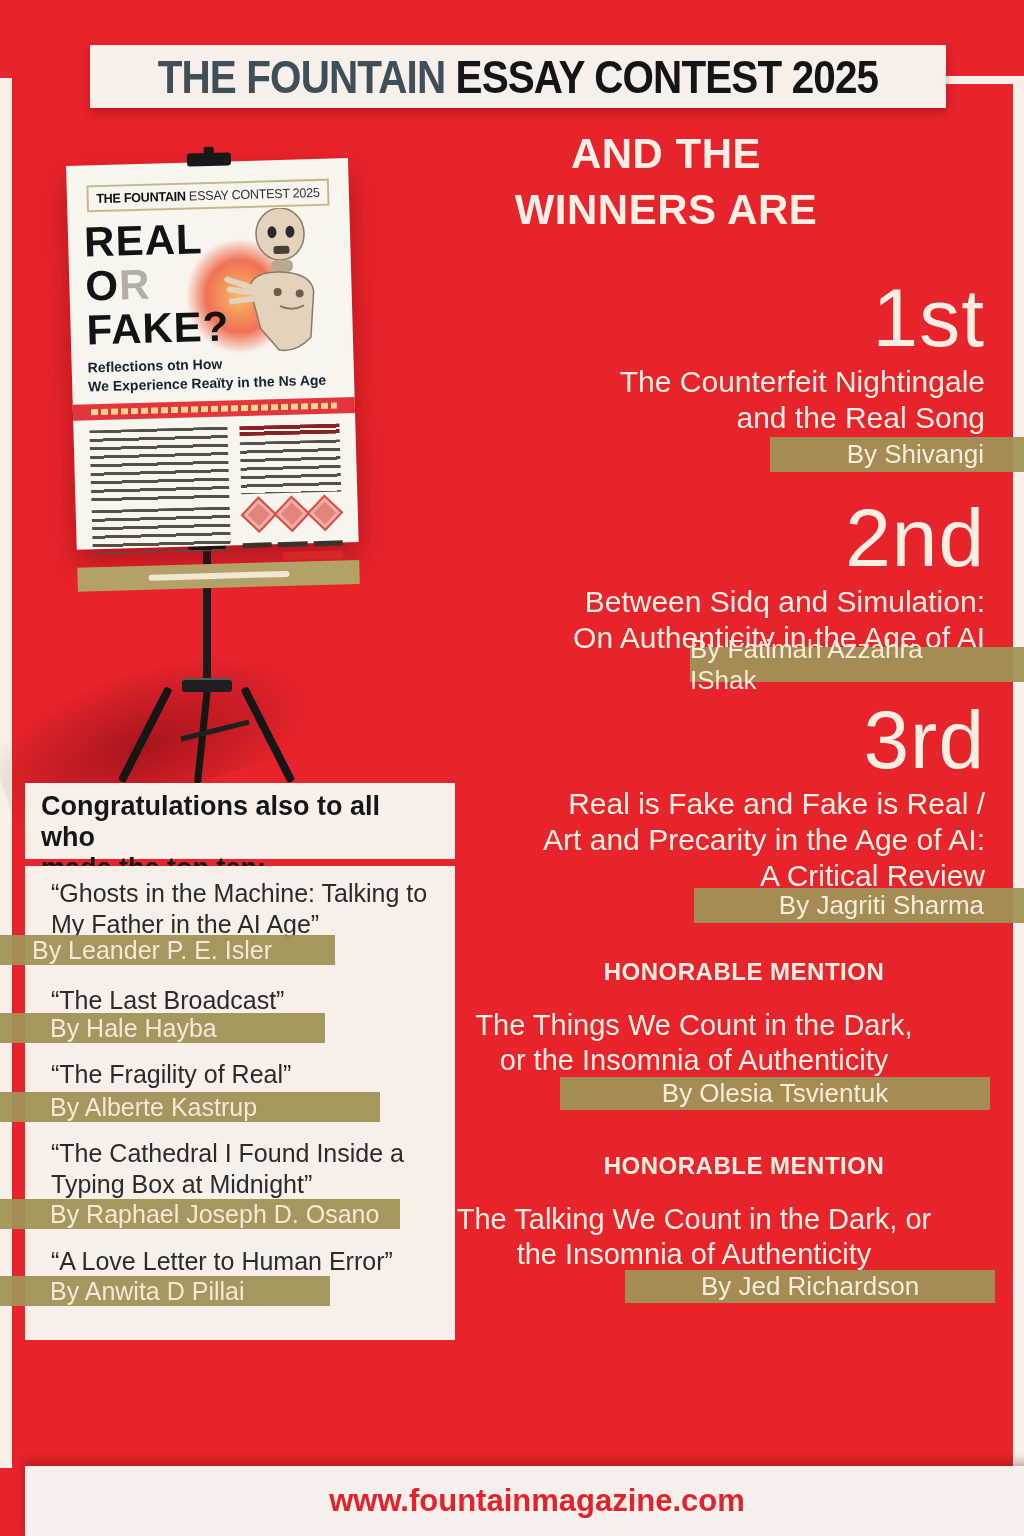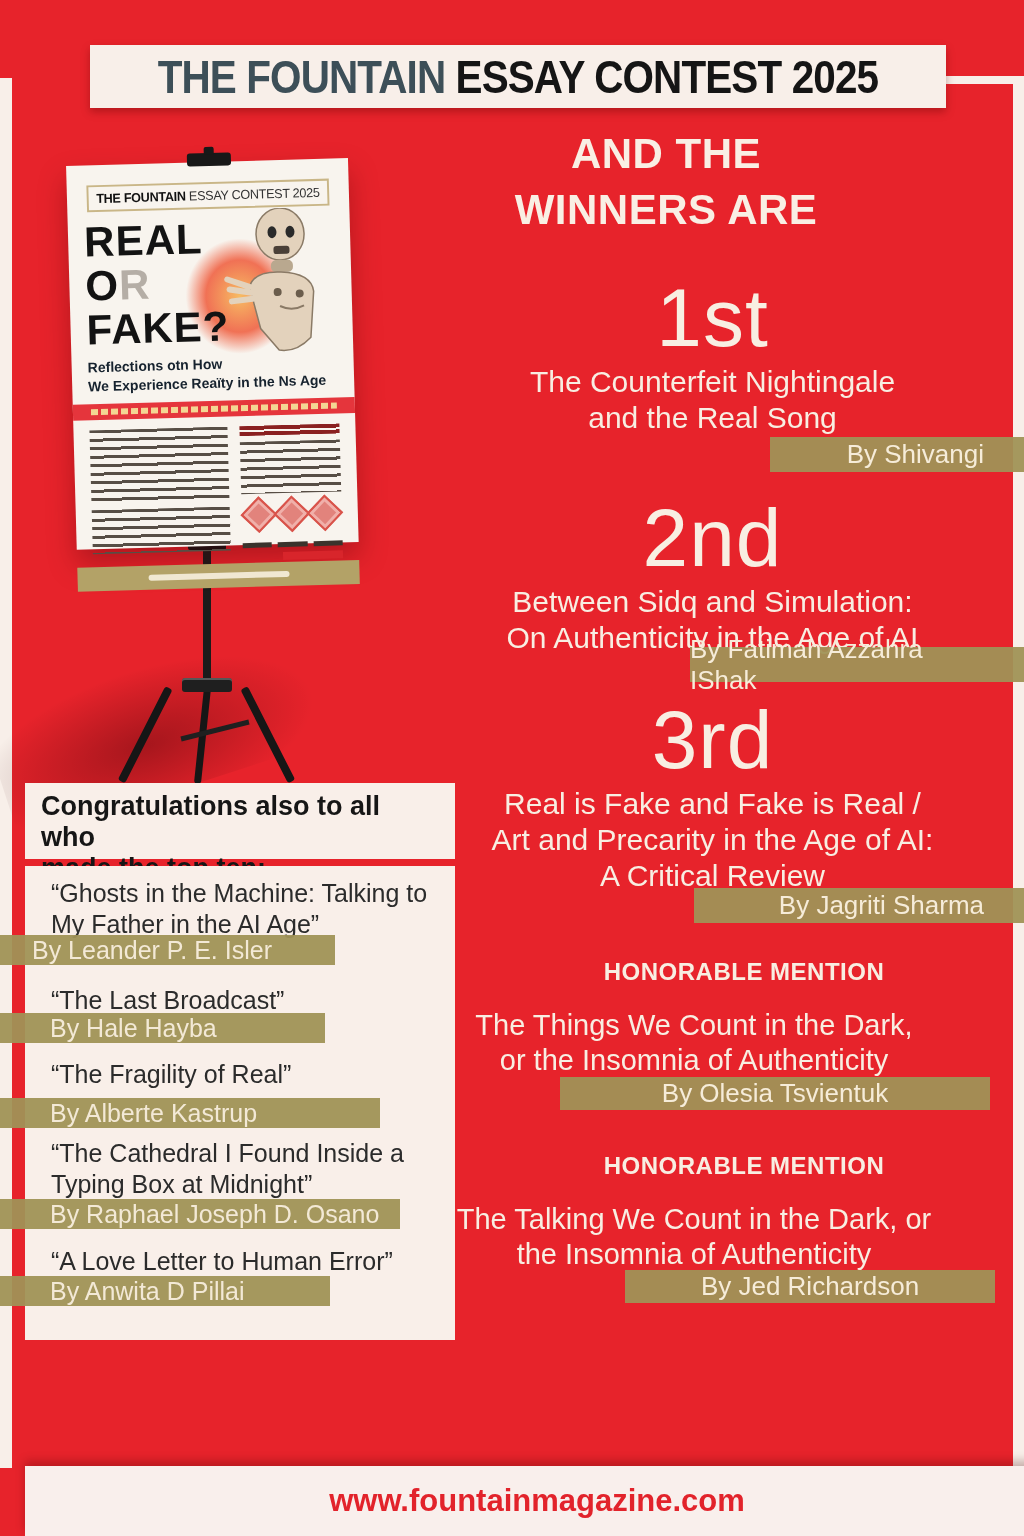--- a/index.html
+++ b/index.html
@@ -24,21 +24,21 @@
   .banner-brand{color:#3d4f58;margin-right:12px;}
   .banner-rest{color:#151515;}
 
   
   .headline{
     position:absolute;left:420px;top:126px;width:492px;text-align:center;
     color:#f9efe4;font-weight:700;font-size:42px;line-height:56px;letter-spacing:.5px;z-index:2;
   }
 
   
-  .winner{position:absolute;left:440px;width:545px;text-align:center;color:#f8eee2;z-index:2;}
+  .winner{position:absolute;left:440px;width:545px;text-align:right;color:#f8eee2;z-index:2;}
   .rank{font-size:82px;line-height:80px;font-weight:400;letter-spacing:1px;}
   .wtitle{font-size:30px;line-height:36px;font-weight:400;margin-top:6px;}
   .goldbar{
     position:absolute;right:0;height:35px;background:rgba(160,146,86,.95);
     display:flex;align-items:center;justify-content:flex-end;
     color:#f6ecd9;font-size:26px;padding-right:40px;box-sizing:border-box;z-index:4;
   }
   .hm{position:absolute;left:455px;width:478px;text-align:center;color:#f8eee2;z-index:2;}
   .hm-label{font-size:24px;font-weight:700;letter-spacing:.5px;padding-left:100px;}
   .hm-title{font-size:29px;line-height:35px;font-weight:400;margin-top:22px;}
@@ -300,21 +300,21 @@
     <div class="entry-title" style="top:119px;">
       <div>“The Last Broadcast”</div>
     </div>
     <div class="panel-bar" style="top:147px;width:325px;">
       <span>By Hale Hayba</span>
     </div>
 
     <div class="entry-title" style="top:193px;">
       <div>“The Fragility of Real”</div>
     </div>
-    <div class="panel-bar" style="top:232px;width:380px;">
+    <div class="panel-bar" style="top:226px;width:380px;">
       <span>By Alberte Kastrup</span>
     </div>
 
     <div class="entry-title" style="top:272px;">
       <div>“The Cathedral I Found Inside a</div>
       <div>Typing Box at Midnight”</div>
     </div>
     <div class="panel-bar" style="top:333px;width:400px;">
       <span>By Raphael Joseph D. Osano</span>
     </div>

